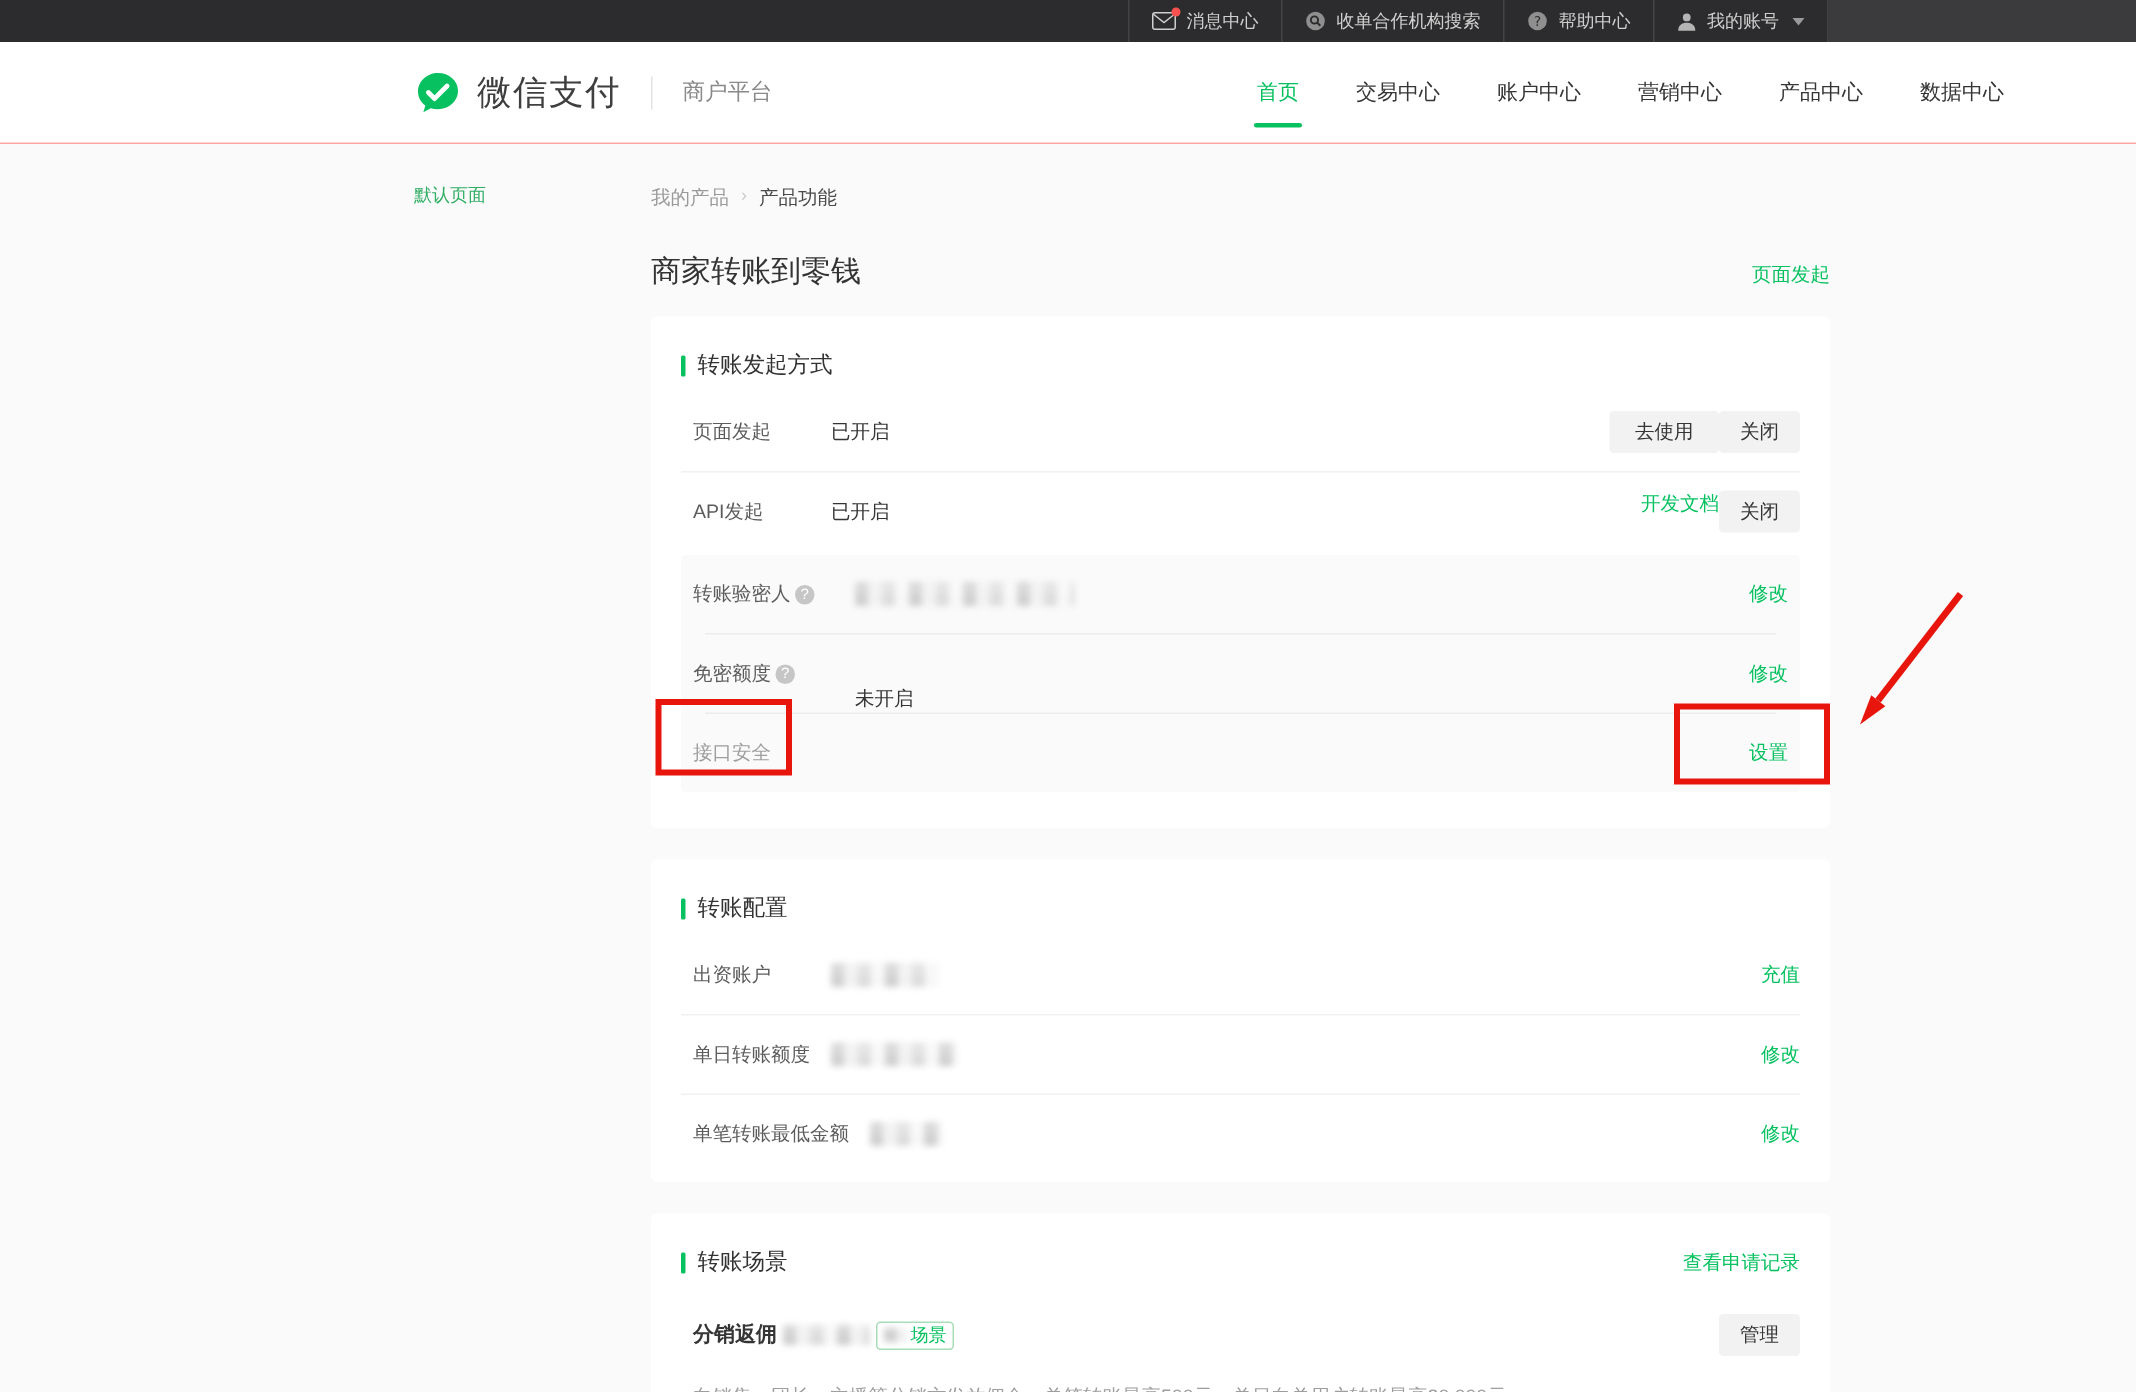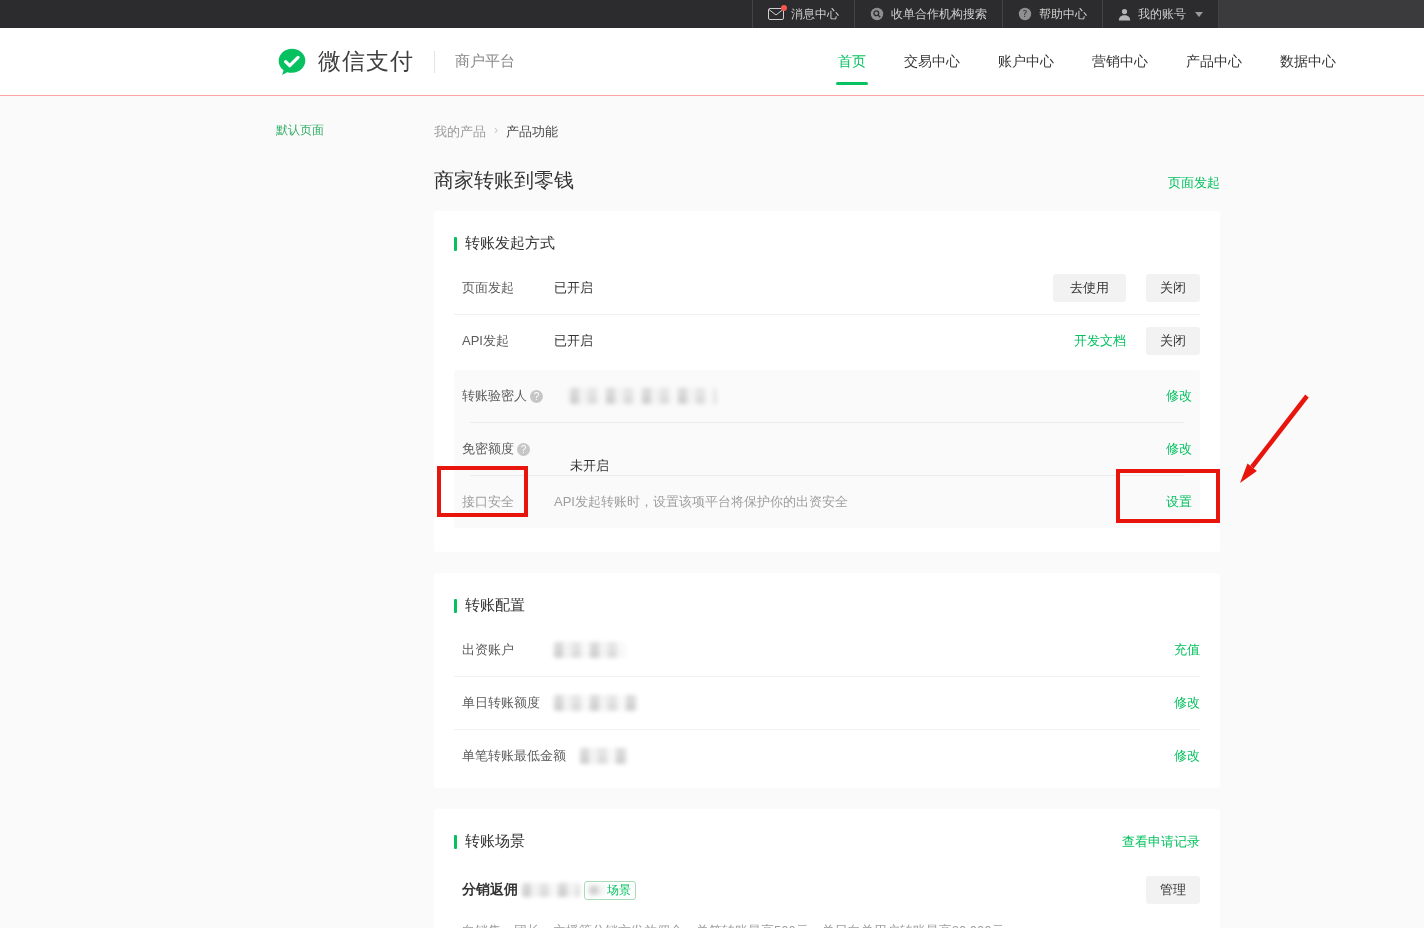--- a/index.html
+++ b/index.html
@@ -50,21 +50,21 @@
 
   .card { background:#fff; border-radius:4px; padding:0 20px 2px 20px; margin-top:17px; }
   .card.first { margin-top:17px; }
   .section-head { display:flex; align-items:center; padding-top:23px; padding-bottom:9px; }
   .section-bar { width:3px; height:14px; background:#07c160; border-radius:1px; margin-right:8px; }
   .section-title { font-size:15px; color:#333; font-weight:500; }
 
   .row { display:flex; align-items:center; height:52px; padding-left:8px; }
   .row-label { min-width:92px; font-size:13px; color:#5c5c5c; white-space:nowrap; margin-right:0; display:flex; align-items:center; }
   .row-value { font-size:13px; color:#353535; }
-  .row-right { margin-left:auto; display:flex; align-items:center; gap:20px; padding-right:0; }
+  .row-right { margin-left:auto; display:flex; padding-right:0; }
   .hdivider { height:1px; background:#f1f1f1; }
 
   .btn { background:#f2f2f2; border:none; border-radius:3px; height:28px; padding:0 17px; font-size:13px; color:#353535; cursor:pointer; font-family:inherit; }
   .btn.narrow { padding:0 14px; }
 
   .panel { background:#fafafa; border-radius:3px; margin-top:3px; }
   .panel .row { padding:0 8px; }
   .panel .hdivider { background:#ececec; margin:0 16px; }
   .panel-bottom-pad { height:22px; }
 
@@ -227,21 +227,20 @@
           </span>
           <span class="row-value" style="margin-left:16px;margin-top:34px;">未开启</span>
           <span class="row-right">
             <a class="glink">修改</a>
           </span>
         </div>
         <div class="hdivider"></div>
 
         <div class="row">
           <span class="row-label muted">接口安全</span>
-          <span class="row-value muted">API发起转账时，设置该项平台将保护你的出资安全</span>
           <span class="row-right">
             <a class="glink">设置</a>
           </span>
         </div>
       </div>
       <div class="panel-bottom-pad"></div>
     </div>
 
     <div class="card" style="margin-top:21px;">
       <div class="section-head">

